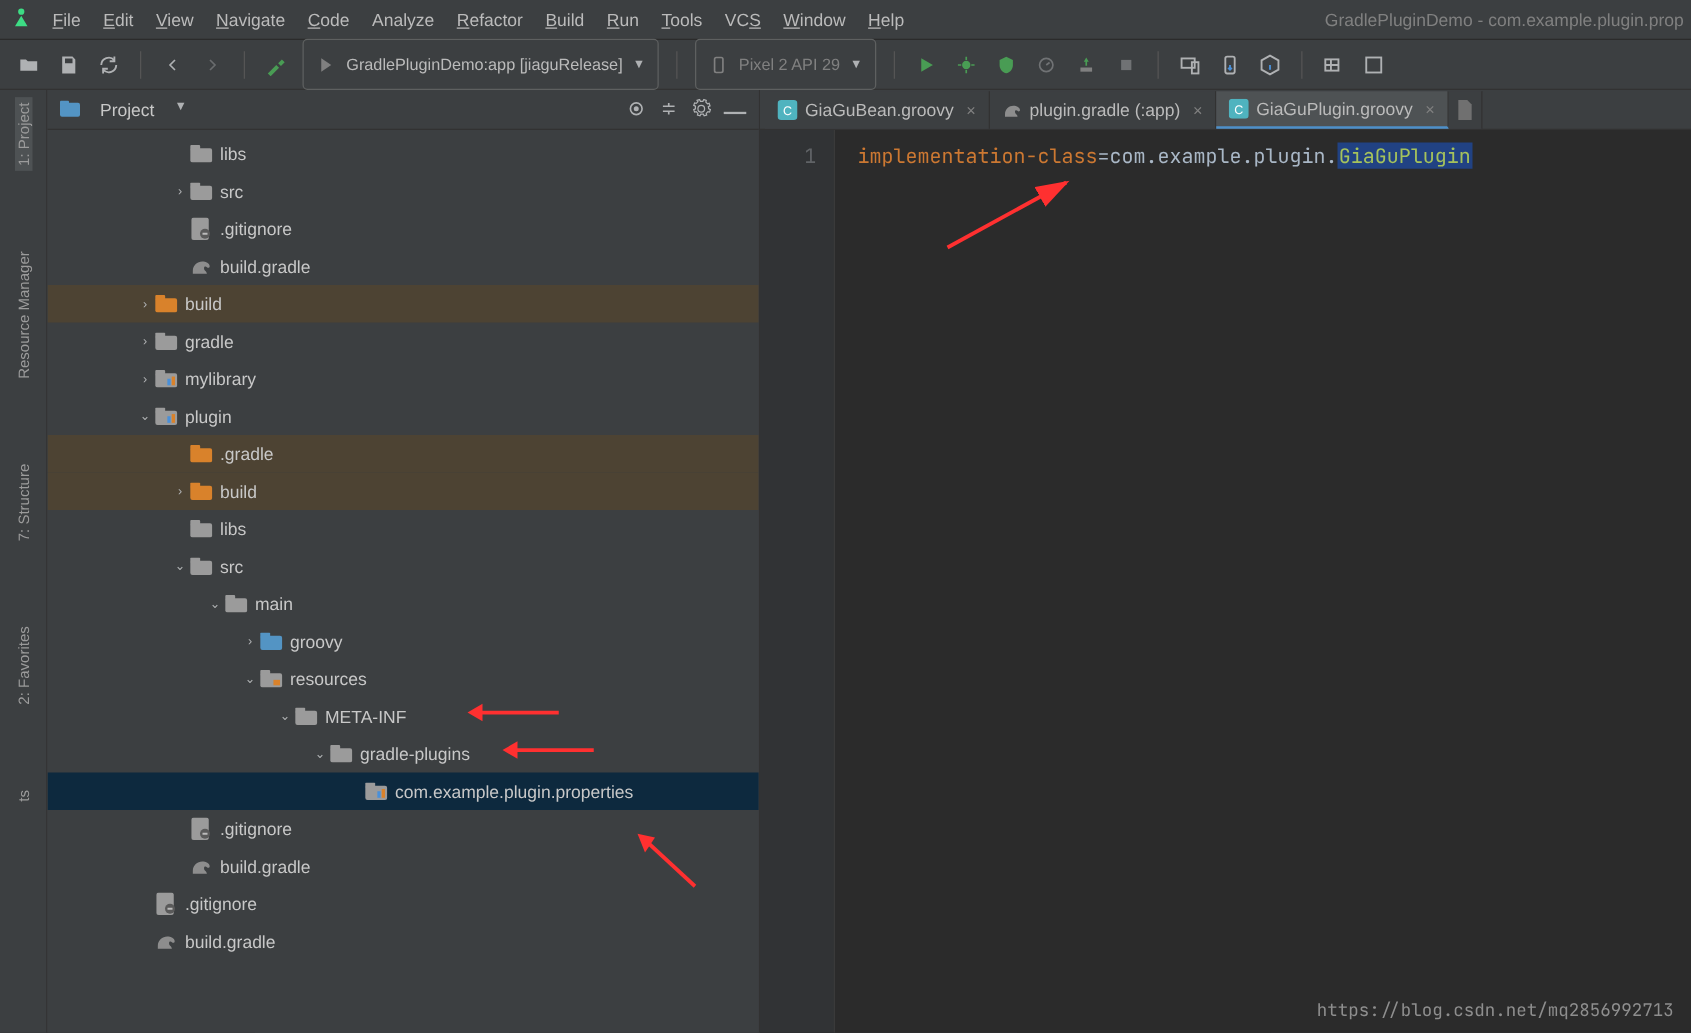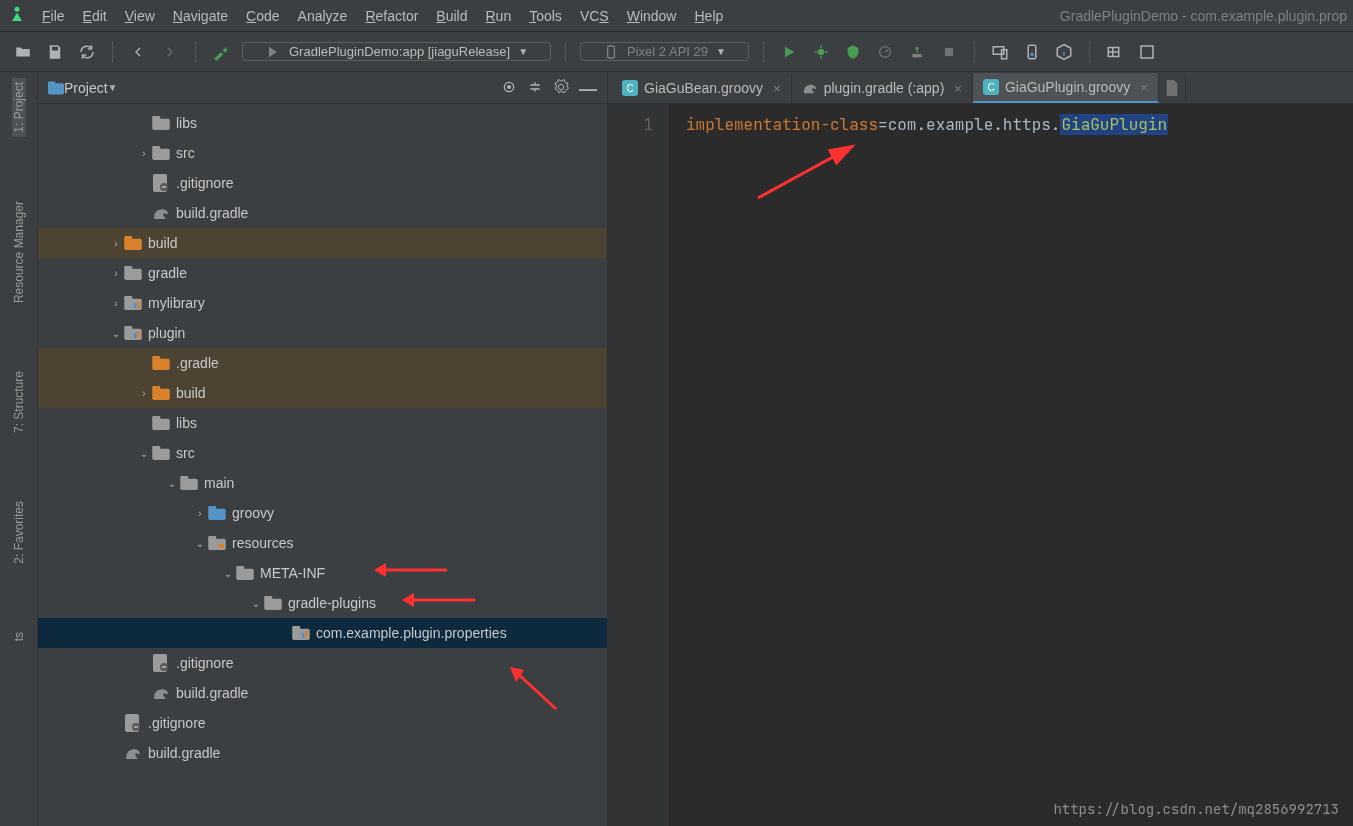--- a/index.html
+++ b/index.html
@@ -9,35 +9,35 @@
 #menubar{height:32px;background:#3c3f41;display:flex;align-items:center;padding:0 6px;border-bottom:1px solid #2b2b2b}
 #menubar .as-logo{width:22px;height:22px;margin-right:14px;display:flex;align-items:center;justify-content:center}
 #menubar .menu{margin-right:18px;color:#bbbbbb;font-size:14px;cursor:default}
 #menubar .menu u{text-decoration:underline}
 #menubar .wtitle{margin-left:auto;color:#808080;font-size:14px;white-space:nowrap;overflow:hidden}
 
 
 #toolbar{height:40px;background:#3c3f41;display:flex;align-items:center;padding:0 12px;border-bottom:1px solid #323232;gap:10px}
 .tbtn{width:22px;height:22px;display:flex;align-items:center;justify-content:center;color:#afb1b3}
 .vsep{width:1px;height:22px;background:#555;margin:0 4px}
-.combo{height:19px;background:#3c3f41;border:1px solid #5e6060;border-radius:4px;display:flex;align-items:center;padding:0 22px;gap:8px;color:#bbbbbb;font-size:13px}
+.combo{height:41px;background:#3c3f41;border:1px solid #5e6060;border-radius:4px;display:flex;align-items:center;padding:0 10px;gap:8px;color:#bbbbbb;font-size:13px}
 .combo .arrow{color:#afb1b3;font-size:10px}
 
 
 #body{position:absolute;top:72px;left:0;right:0;bottom:0;display:flex}
 
 
 #leftstrip{width:38px;background:#3c3f41;border-right:1px solid #323232;display:flex;flex-direction:column;align-items:center;padding-top:6px;gap:22px}
 .stripbtn{writing-mode:vertical-rl;transform:rotate(180deg);font-size:12px;color:#9b9b9b;padding:4px 0;display:flex;align-items:center;gap:6px;cursor:default}
 .stripbtn.active{background:#4e5254}
 
 
 #project{width:570px;background:#3c3f41;border-right:1px solid #323232;display:flex;flex-direction:column}
 #project-hdr{height:32px;display:flex;align-items:center;padding:0 10px;gap:8px;border-bottom:1px solid #323232;background:#3c3f41}
-#project-hdr .title{display:flex;align-items:center;gap:0;color:#c8c8c8;font-size:14px}
+#project-hdr .title{display:flex;gap:16px;color:#c8c8c8;font-size:14px}
 #project-hdr .sp{flex:1}
 #project-hdr .hicon{width:18px;height:18px;color:#afb1b3}
 
 #tree{flex:1;overflow:auto;background:#3c3f41;padding-top:4px;position:relative}
 .row{height:30px;display:flex;align-items:center;padding-left:0;color:#c8c8c8;font-size:14px;white-space:nowrap;position:relative}
 .row .expander{width:16px;display:inline-flex;justify-content:center;color:#afb1b3;font-size:10px}
 .row .ico{width:18px;height:18px;margin-right:6px;display:inline-flex;align-items:center;justify-content:center}
 .row .lbl{}
 .row.sel{background:#0d293e}
 .row.orange{background:#4d4333}
@@ -517,21 +517,21 @@
         <div class="tab" style="padding: 0px 6px;">
           <svg width="14" height="16" viewBox="0 0 14 18">
             <path d="M1 0h8l4 4v14H1z" fill="#707070"></path>
           </svg>
         </div>
       </div>
     <div id="code">
       <div id="gutter">
           <div>1</div>
         </div>
-      <div id="codeinner"><span class="k-key">implementation-class</span><span class="k-eq">=</span><span class="k-val">com.example.https.</span><span class="k-hi">GiaGuPlugin</span></div>
+      <div id="codeinner"><span class="k-key">implementation-class</span><span class="k-eq">=</span><span class="k-val">com.example.plugin.</span><span class="k-hi">GiaGuPlugin</span></div>
 
       <svg class="redarrow" style="left:140px;top:34px" width="120" height="70">
           <defs>
             <marker id="ah" markerWidth="10" markerHeight="10" refX="8" refY="3" orient="auto">
               <path d="M0,0 L9,3 L0,6 z" fill="#ff3030"></path>
             </marker>
           </defs>
           <line x1="10" y1="60" x2="105" y2="8" stroke="#ff3030" stroke-width="3" marker-end="url(#ah)"></line>
         </svg>
 

